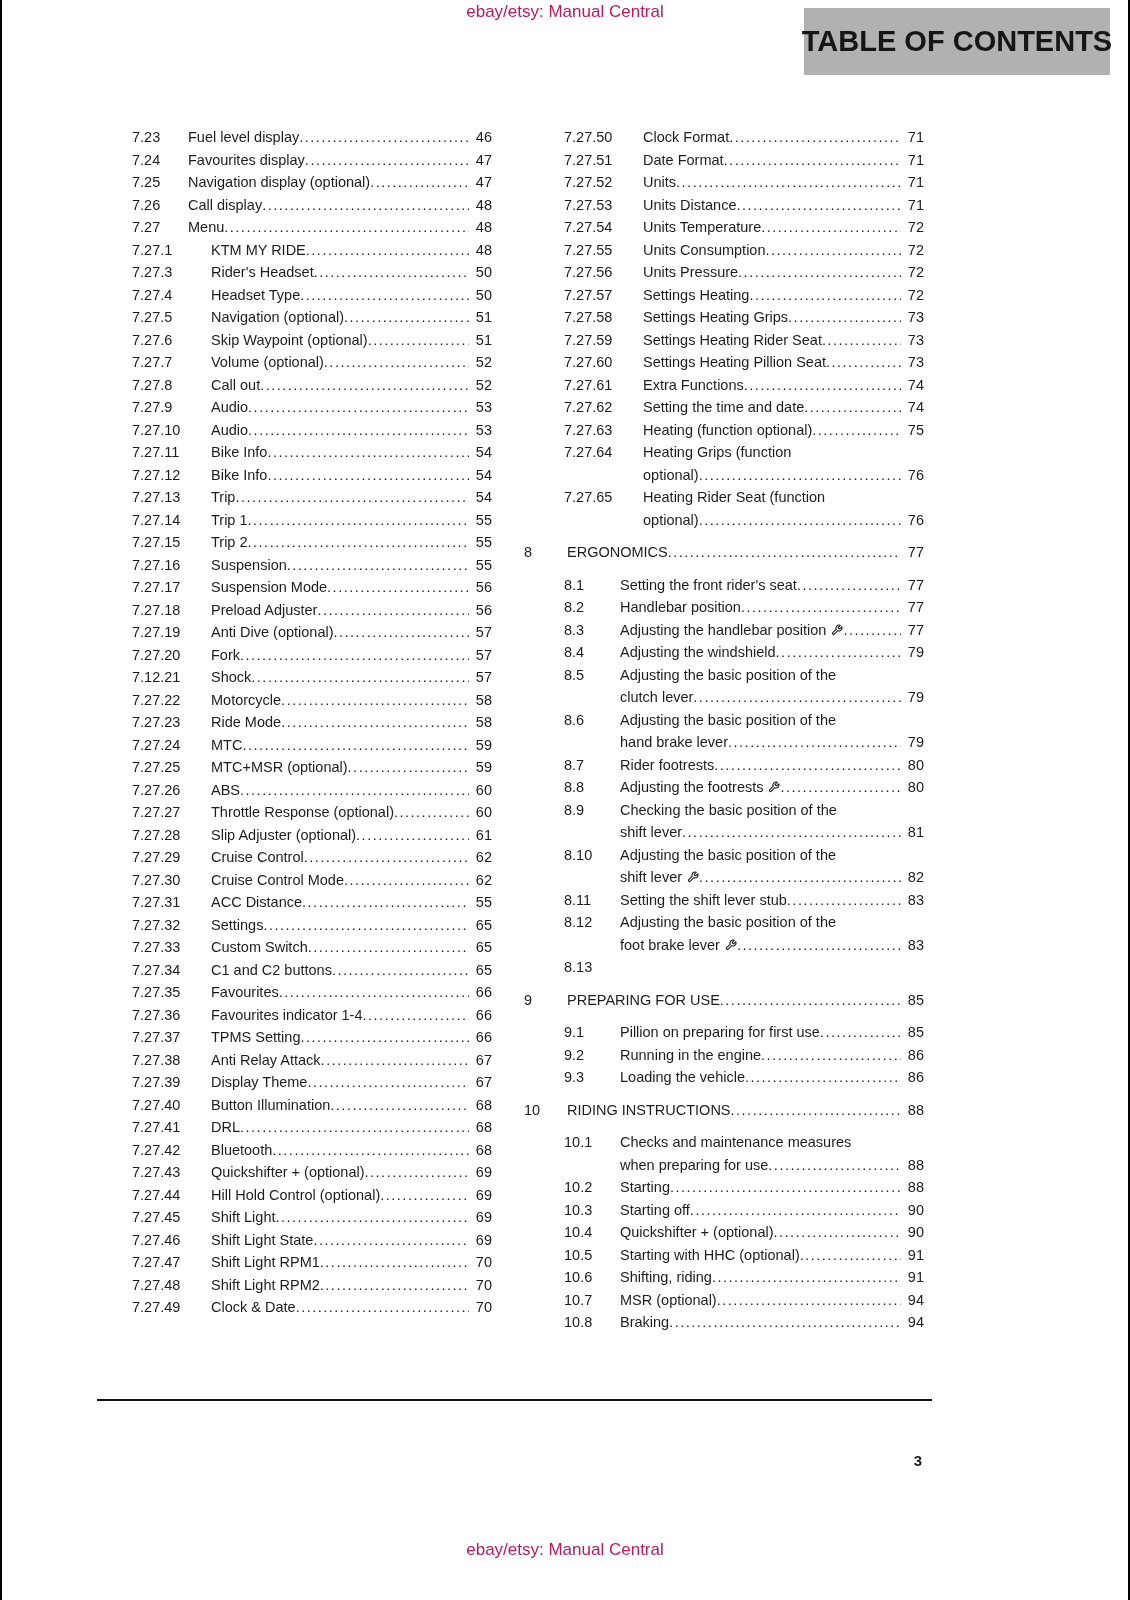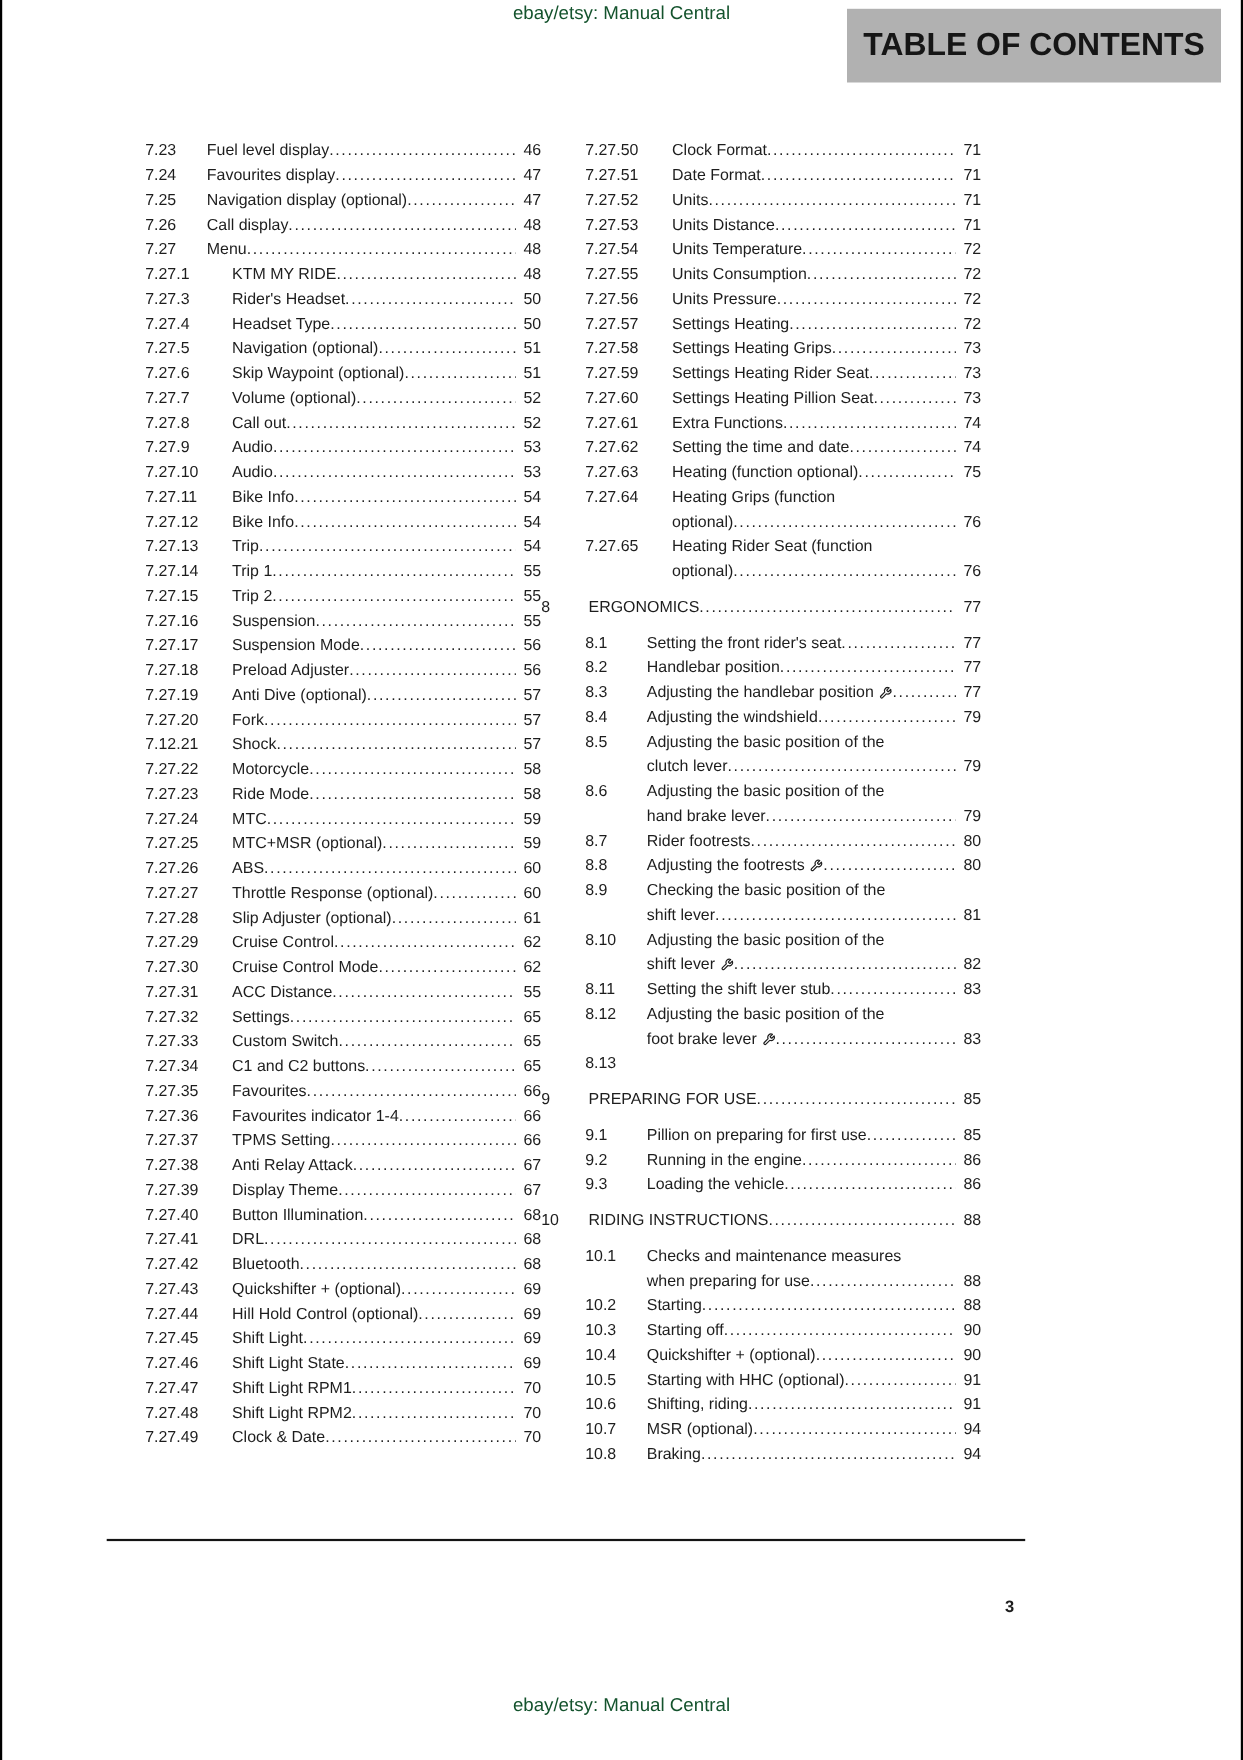--- a/index.html
+++ b/index.html
@@ -18,47 +18,48 @@
     border-right: 2px solid #000;
     overflow: hidden;
     box-sizing: border-box;
   }
   .site-title {
     position: absolute;
     left: 0;
     width: 100%;
     text-align: center;
     font-size: 17px;
-    color: #14532d;
+    color: #be185d;
   }
   .site-title-top { top: 2px; }
   .site-title-bottom { top: 1540px; }
   .banner {
     position: absolute;
     top: 8px;
     right: 18px;
-    width: 340px;
+    width: 306px;
     height: 67px;
     background: var(--banner-bg, #b1b1b1);
     display: flex;
     align-items: center;
     justify-content: center;
   }
   .banner-text {
     font-size: 29px;
     font-weight: 700;
     color: var(--banner-text, #161616);
     white-space: nowrap;
   }
   .toc {
     position: absolute;
     top: 126px;
     left: 90px;
     width: 832px;
     display: flex;
+    gap: 32px;
     font-size: 14.5px;
     line-height: 22.5px;
   }
   .col { flex: 0 0 400px; min-width: 0; }
   .toc-row { display: flex; align-items: baseline; }
   .num { flex: none; }
   .body { flex: 1 1 auto; min-width: 0; }
   .level-0 { margin: 10px 0; }
   .level-0 .num { width: 43px; }
   .level-1 { padding-left: 40px; }

